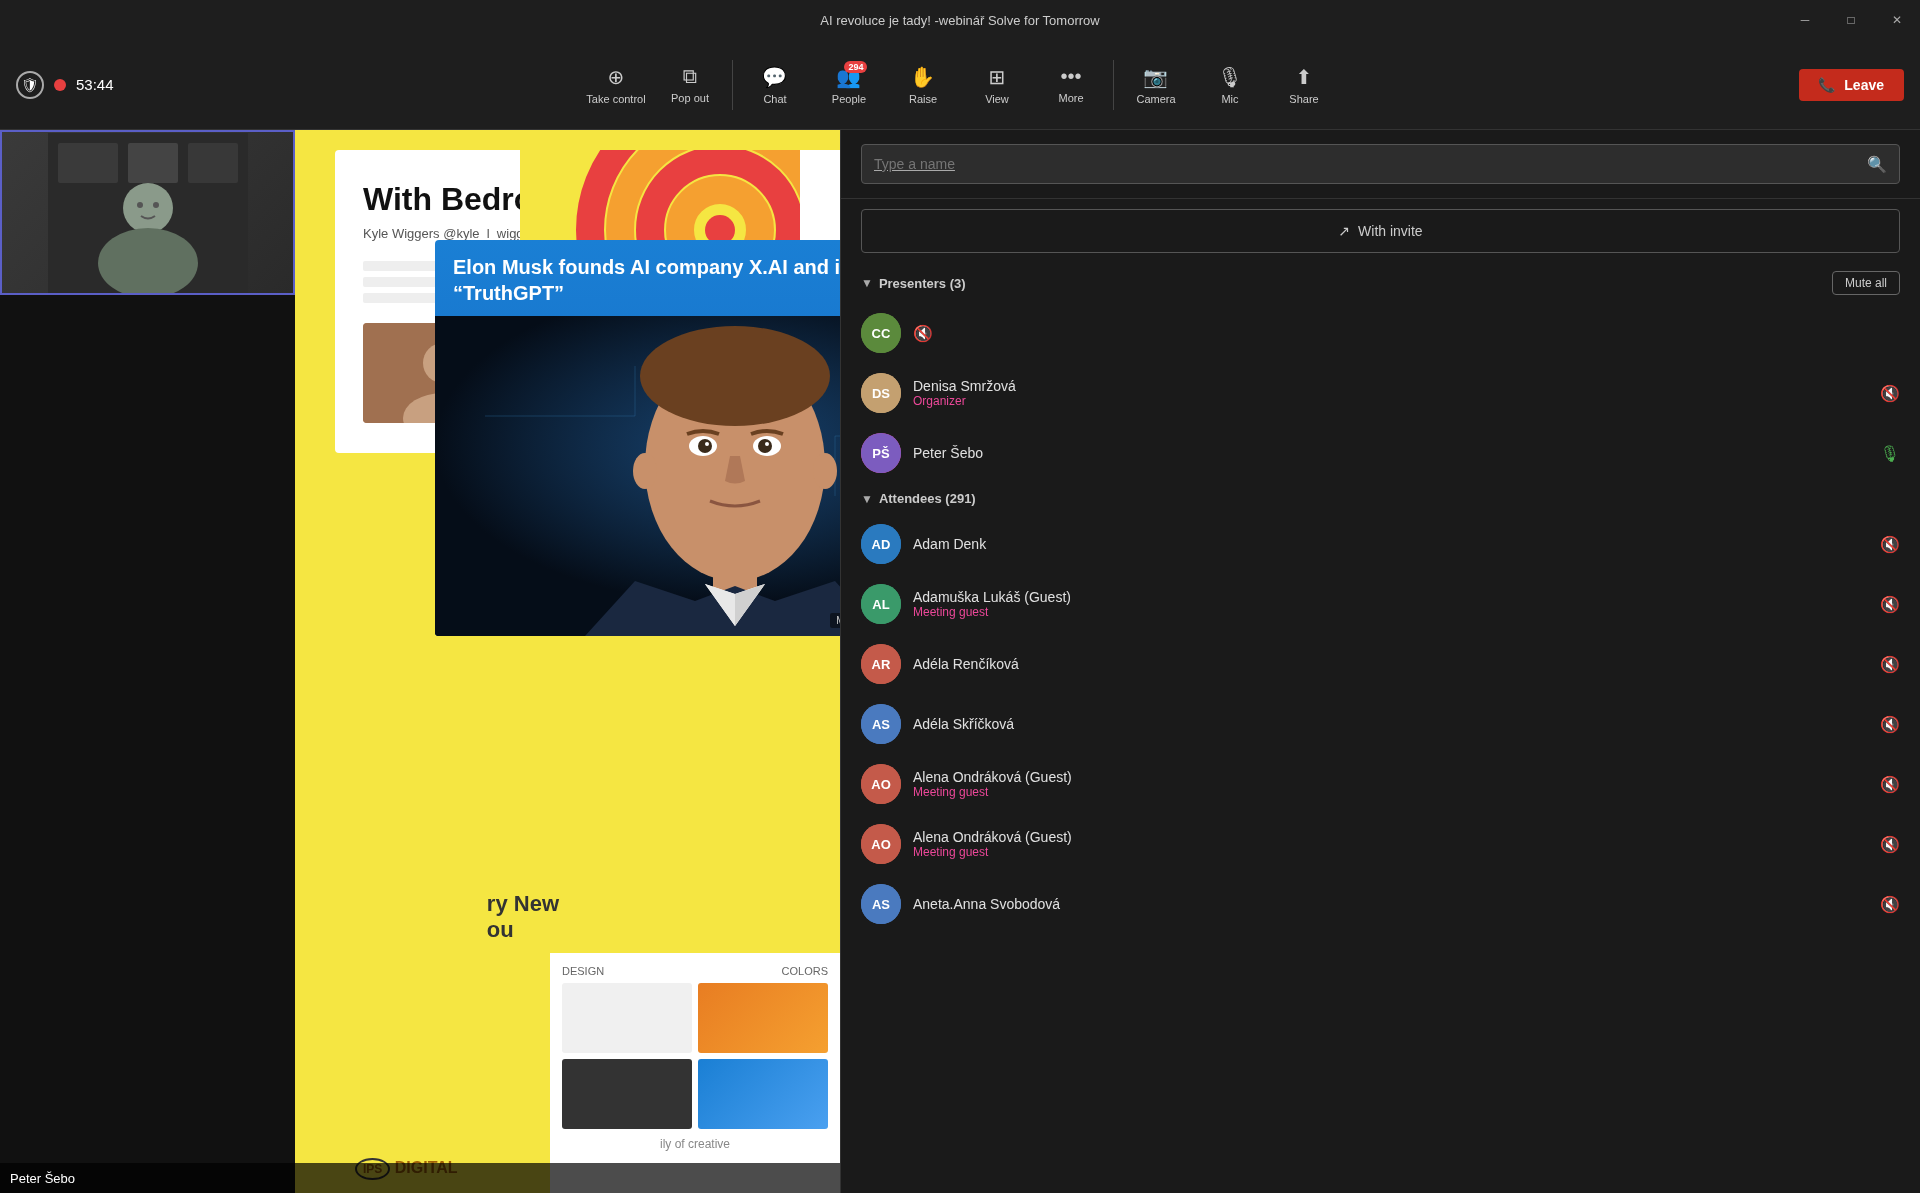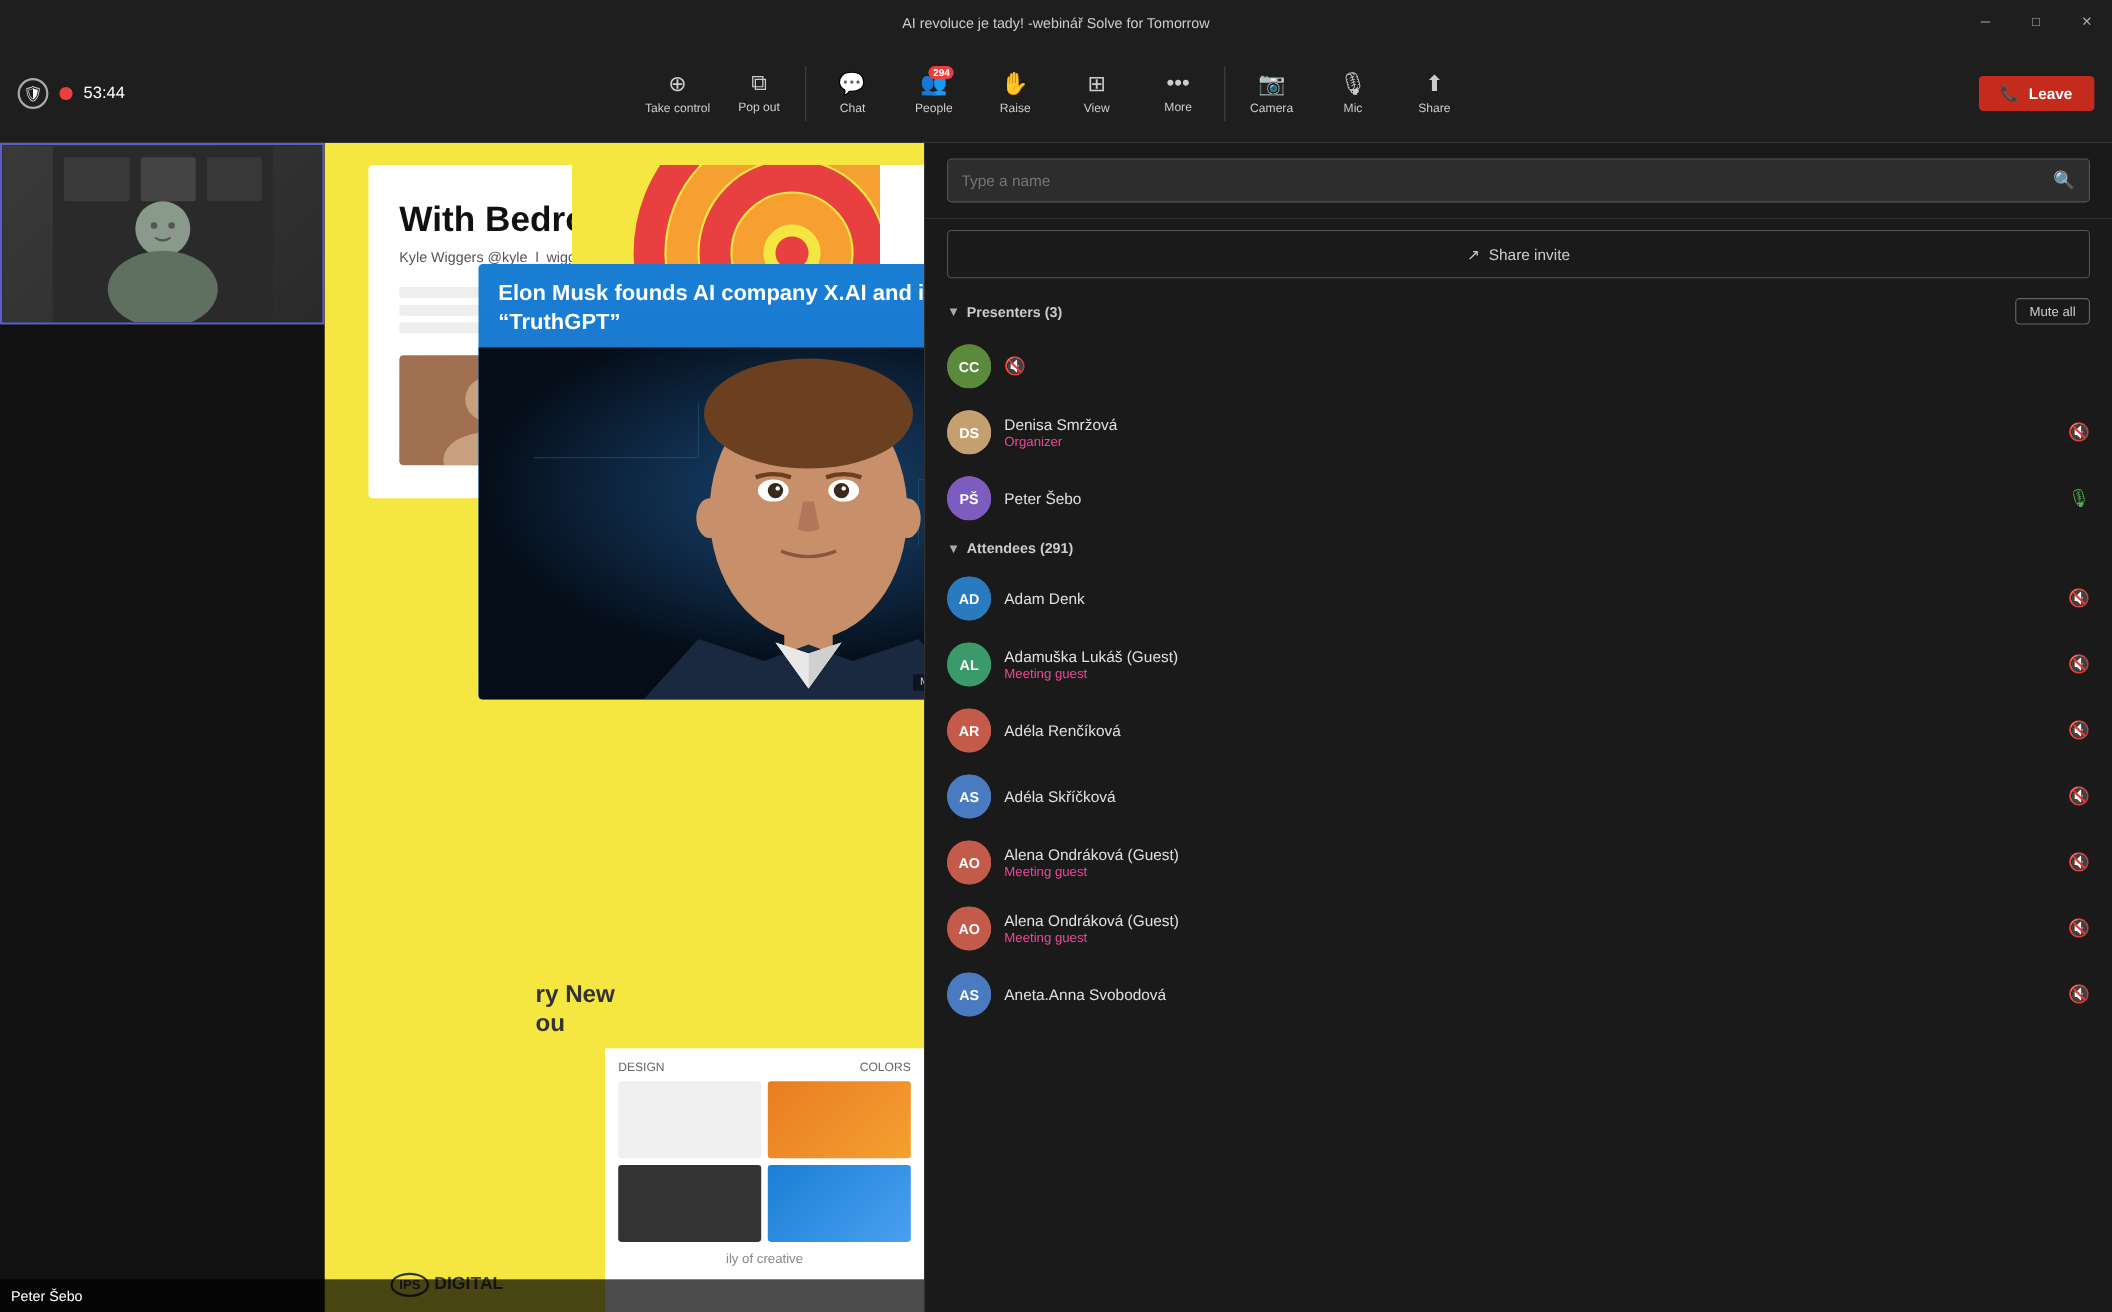--- a/index.html
+++ b/index.html
@@ -349,20 +349,21 @@
       padding: 0 12px;
       gap: 8px;
     }
     .search-box input {
       flex: 1;
       background: transparent;
       border: none;
       outline: none;
       color: #aaa;
       font-size: 14px;
+      text-decoration: underline;
     }
     .search-icon { color: #aaa; font-size: 16px; }
 
     
     #share-invite {
       margin: 10px 20px;
       height: 44px;
       border: 1px solid #555;
       border-radius: 4px;
       display: flex;
@@ -653,21 +654,21 @@
         </div>
 
         <div style="margin-top:8px;font-size:12px;color:#888;text-align:center;">ily of creative</div>
       </div>
 
       <div style="position:absolute;bottom:250px;right:281px;font-size:22px;font-weight:700;color:#333;">
         <div>ry New</div>
         <div>ou</div>
       </div>
 
-      <div style="position:absolute;bottom:16px;left:60px;font-size:16px;font-weight:700;color:#404040;">
+      <div style="position:absolute;bottom:16px;left:60px;font-size:16px;font-weight:700;color:#a16207;">
         <span style="border:2px solid #333;border-radius:50%;padding:2px 6px;font-size:12px;">IPS</span> DIGITAL
       </div>
 
       <div class="news-overlay">
         <div class="news-header">Elon Musk founds AI company X.AI and is working on “TruthGPT”</div>
         <div class="news-image">
 
           <div class="elon-bg"></div>
 
           <svg style="position:absolute;inset:0;" viewBox="0 0 600 320" width="600" height="320">
@@ -738,21 +739,21 @@
 
   <div id="search-area">
     <div class="search-box">
       <input type="text" placeholder="Type a name" style="">
       <span class="search-icon">🔍</span>
     </div>
   </div>
 
   <div id="share-invite">
     <span>↗</span>
-    <span>Share invite</span>
+    <span>With invite</span>
   </div>
 
   <div class="section-header">
     <span class="chevron">▼</span>
     <span class="section-title">Presenters (3)</span>
     <button class="mute-all-btn">Mute all</button>
   </div>
 
   <div class="participant-list" style="max-height:220px;">
 

